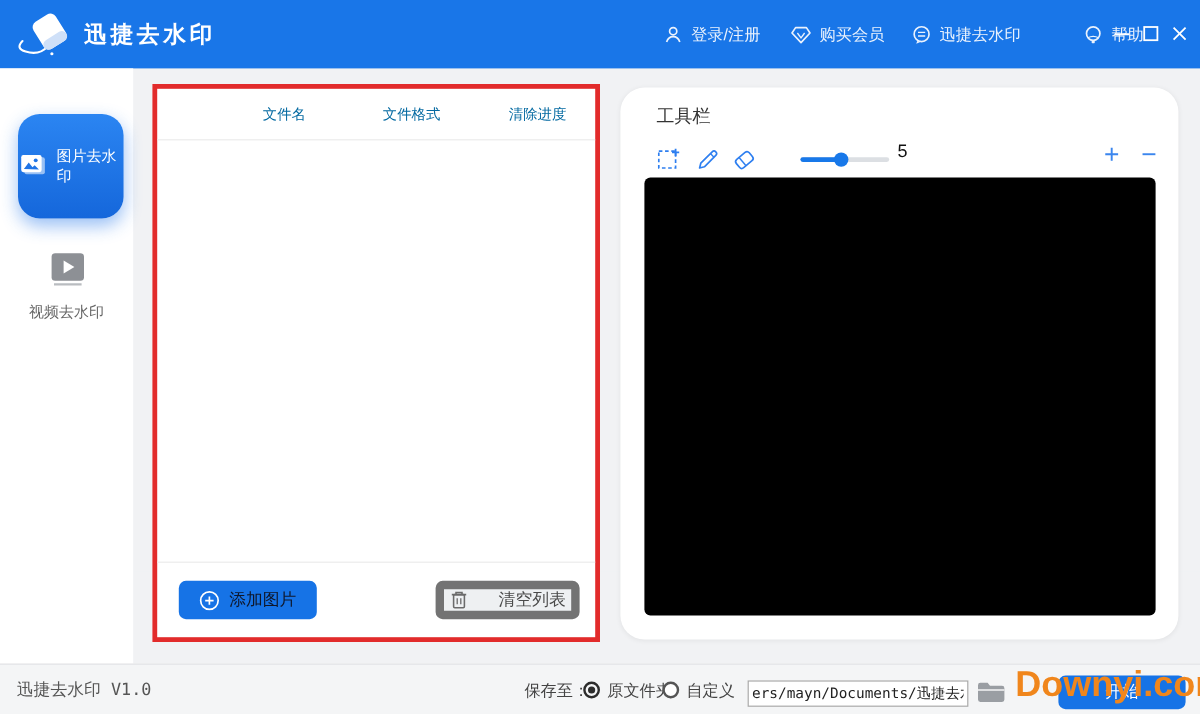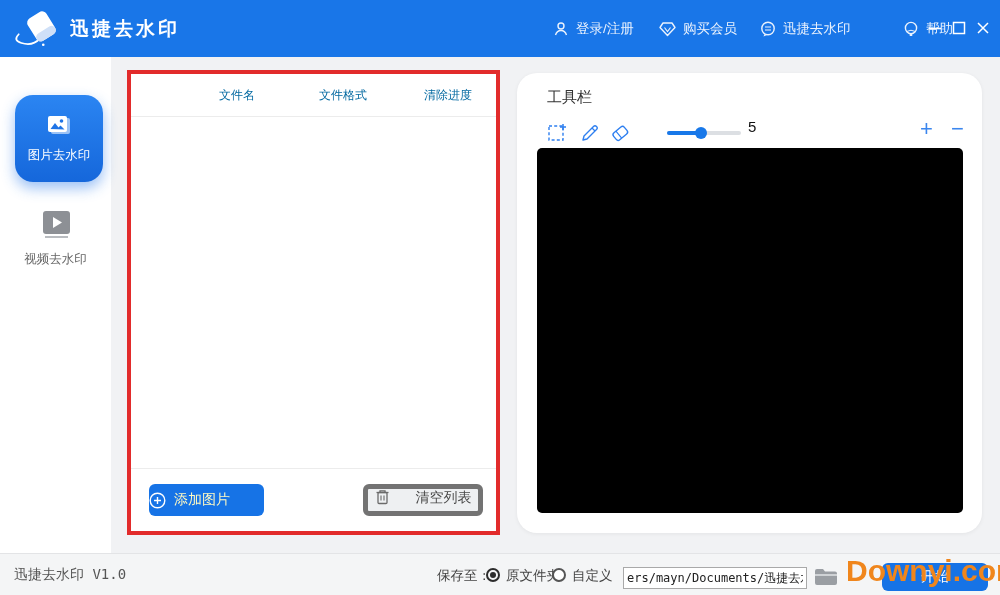--- a/index.html
+++ b/index.html
@@ -14,35 +14,35 @@
   .nav-item { position:absolute; top:0; height:57px; display:flex; align-items:center; gap:7px; color:#eaf2fd; font-size:13.5px; cursor:pointer; }
   .nav-item svg { display:block; }
   .nav-login { left:553px; } .nav-buy { left:659px; } .nav-contact { left:760px; } .nav-help { left:903px; }
   .win-btn { position:absolute; top:20px; width:16px; height:16px; cursor:pointer; }
   .win-min { left:927px; } .win-max { left:951px; } .win-close { left:975px; }
 
   
   .sidebar { position:absolute; left:0; top:57px; width:111px; height:496px; background:#ffffff; }
   .side-active { position:absolute; left:15px; top:38px; width:88px; height:87px; border-radius:18px;
      background:linear-gradient(180deg,#2b85f2,#1567db); box-shadow:0 6px 14px rgba(32,116,233,.45);
-     display:flex; flex-direction:column; align-items:center; justify-content:center; gap:7px; cursor:pointer; }
+     display:flex; flex-direction:row; align-items:center; justify-content:center; gap:7px; cursor:pointer; }
   .side-active .lbl { color:#fff; font-size:12.5px; }
   .side-video { position:absolute; left:0; top:153px; width:111px; text-align:center; cursor:pointer; }
   .side-video .lbl { display:block; margin-top:8px; color:#666; font-size:12.5px; }
 
   
   .file-panel { position:absolute; left:127px; top:70px; width:373px; height:465px; background:#fff; border:4px solid #e22b2b; }
   .file-head { position:absolute; left:0; top:0; width:100%; height:43px; border-bottom:1px solid #ececec; }
   .col { position:absolute; top:13px; font-size:12px; color:#0369a1;margin-left:48px; }
   .col-0 { left:40px; } .col-1 { left:140px; } .col-2 { left:245px; }
   .file-foot { position:absolute; left:0; bottom:0; width:100%; height:63px; border-top:1px solid #ececec; }
   .btn-add { position:absolute; left:18px; top:15px; width:115px; height:32px; border:none; border-radius:6px; background:#1673e6;
-     color:#fef9c3; font-size:14px; font-family:"Liberation Sans",sans-serif; display:flex; align-items:center; justify-content:flex-start; gap:8px; cursor:pointer; }
-  .btn-clear { position:absolute; right:13px; top:15px; width:120px; height:32px; border:5px solid #737373; border-radius:6px; background:#eef0f2;
-     color:#4a4a4a; font-size:14px; font-family:"Liberation Sans",sans-serif; display:flex; align-items:flex-start; justify-content:center; gap:26px; cursor:pointer; }
+     color:#0f172a; font-size:14px; font-family:"Liberation Sans",sans-serif; display:flex; align-items:center; justify-content:center; gap:8px; cursor:pointer; }
+  .btn-clear { position:absolute; right:13px; top:15px; width:120px; height:32px; border:7px solid #737373; border-radius:6px; background:#eef0f2;
+     color:#4a4a4a; font-size:14px; font-family:"Liberation Sans",sans-serif; display:flex; align-items:center; justify-content:center; gap:26px; cursor:pointer; }
 
   
   .tool-panel { position:absolute; left:517px; top:73px; width:465px; height:460px; background:#fff; border-radius:20px; box-shadow:0 1px 4px rgba(0,0,0,.06); }
   .tool-title { position:absolute; left:30px; top:15px; font-size:15px; color:#333; }
   .tool-row { position:absolute; left:30px; top:47px; width:405px; height:26px; }
   .tool-ic { position:absolute; top:2px; width:22px; height:22px; cursor:pointer; }
   .ic-marquee { left:0; } .ic-pencil { left:32px; } .ic-eraser { left:62px; }
   .slider { position:absolute; left:120px; top:11px; width:74px; height:4px; border-radius:2px; background:#dcdfe3; cursor:pointer; }
   .slider-fill { position:absolute; left:0; top:0; height:4px; border-radius:2px; background:#1878e9; }
   .slider-thumb { position:absolute; top:-4px; width:12px; height:12px; border-radius:50%; background:#1878e9; }

